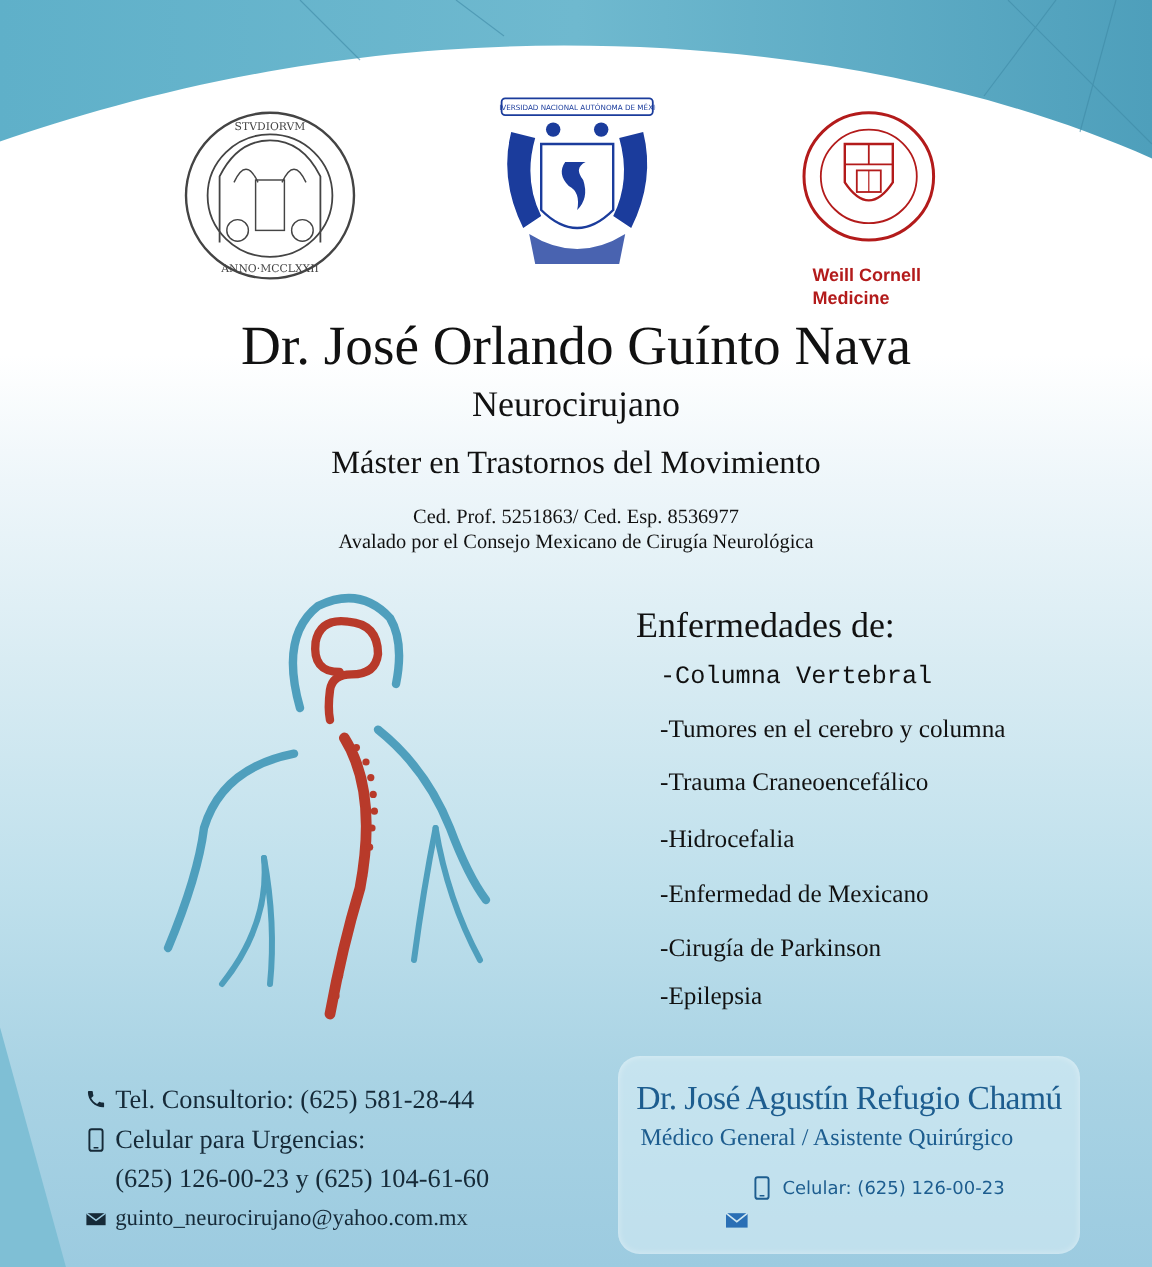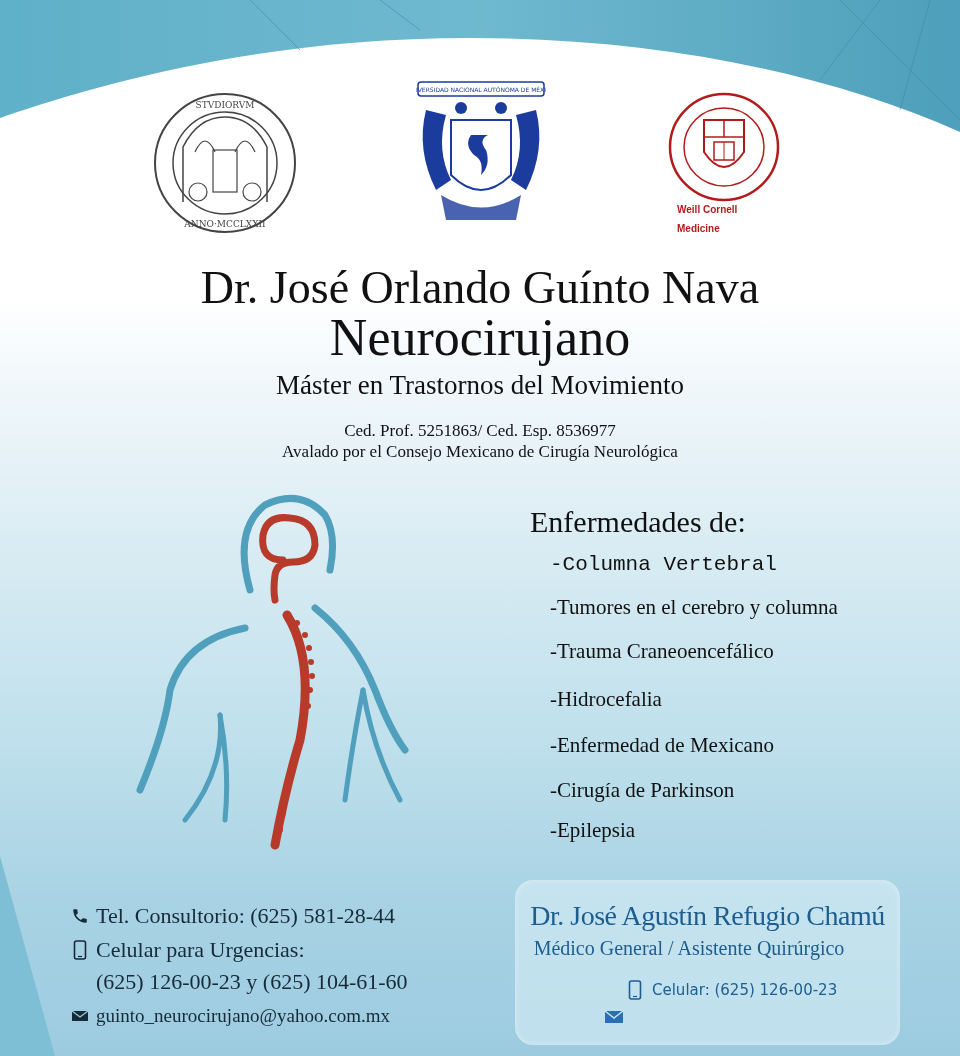--- a/index.html
+++ b/index.html
@@ -6,38 +6,38 @@
   body { width: 960px; height: 1056px; overflow: hidden; position: relative;
          font-family: "Liberation Serif", "DejaVu Serif", serif; color: #111; }
   .bg { position: absolute; inset: 0;
         background: linear-gradient(180deg, #ffffff 0%, #ffffff 28%, #eef6fa 38%, #d9ecf3 52%, #bfe0ec 70%, #a9d3e4 85%, #9ccbe0 100%); }
   .top-band { position: absolute; left: 0; top: 0; width: 960px; height: 260px; }
   .left-band { position: absolute; left: 0; bottom: 0; width: 60px; height: 200px; }
   .logos { position: absolute; top: 80px; left: 0; width: 960px; height: 170px; }
   .logo { position: absolute; }
   .txt { position: absolute; left: 0; width: 960px; text-align: center; white-space: nowrap; }
   .title { top: 262px; font-size: 46px; line-height: 52px; }
-  .subtitle { top: 312px; font-size: 52px; line-height: 52px; }
+  .subtitle { top: 312px; font-size: 30px; line-height: 52px; }
   .master { top: 368px; font-size: 27px; line-height: 34px; }
   .ced { top: 420px; font-size: 17px; line-height: 22px; }
   .aval { top: 441px; font-size: 17px; line-height: 22px; }
   .figure { position: absolute; left: 125px; top: 490px; width: 300px; height: 370px; }
   .enf-head { position: absolute; left: 530px; top: 505px; font-size: 30px; }
   .enf-list { position: absolute; left: 550px; top: 0; margin: 0; padding: 0; list-style: none; }
   .enf-list li { position: absolute; left: 0; white-space: nowrap; font-size: 21px; }
   .contact-left { position: absolute; left: 70px; top: 903px; font-size: 22px; color: #162a38; }
   .cl-row { position: absolute; left: 0; white-space: nowrap; display: flex; align-items: center; }
   .cl-row .ic { width: 20px; height: 20px; margin-right: 6px; display: inline-flex; align-items: center; justify-content: center; }
   .card { position: absolute; left: 515px; top: 880px; width: 385px; height: 165px; border-radius: 18px;
           background: rgba(220, 240, 247, 0.55); box-shadow: 0 0 6px rgba(255,255,255,0.4) inset; }
   .card-name { position: absolute; left: 0; width: 385px; top: 20px; text-align: center; font-size: 28px; color: #1d5d8f; white-space: nowrap; letter-spacing: -0.5px; }
   .card-role { position: absolute; left: 0; width: 348px; top: 57px; text-align: center; font-size: 20px; color: #1d5d8f; white-space: nowrap; }
   .card-row { position: absolute; white-space: nowrap; display: flex; align-items: center; font-family: "DejaVu Sans", sans-serif; font-size: 15px; color: #1d5d8f; padding-left: 25px; }
   .card-row .ic { margin-right: 10px; display: inline-flex; }
-  .weill { position: absolute; left: 677px; top: 200px; font-family: "Liberation Sans", sans-serif; font-weight: bold; font-size: 10px; line-height: 19px; color: #b31b1b; }
+  .weill { position: absolute; left: 677px; top: 220px; font-family: "Liberation Sans", sans-serif; font-weight: bold; font-size: 15px; line-height: 19px; color: #b31b1b; }
 </style>
 </head>
 <body>
 
 <div class="bg"></div>
 
 <svg class="top-band" viewBox="0 0 960 260" width="960" height="260">
   <defs>
     <linearGradient id="tg" x1="0" y1="0" x2="1" y2="0">
       <stop offset="0" stop-color="#5fb0c9"></stop>

